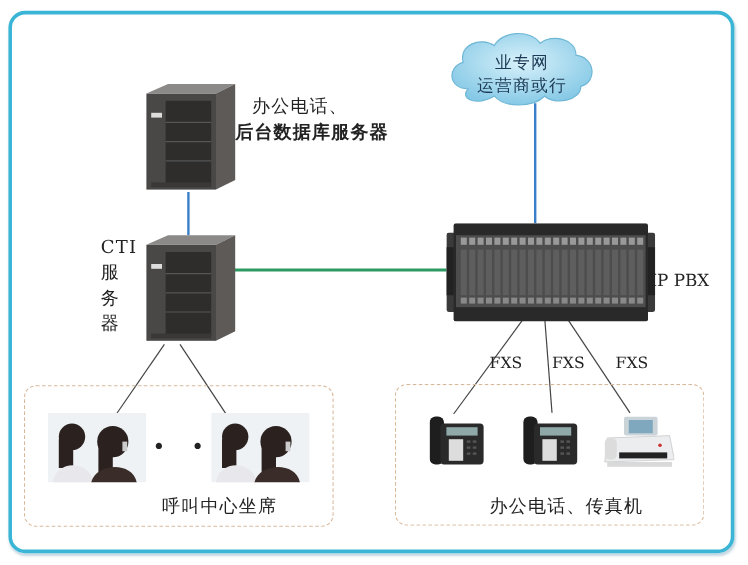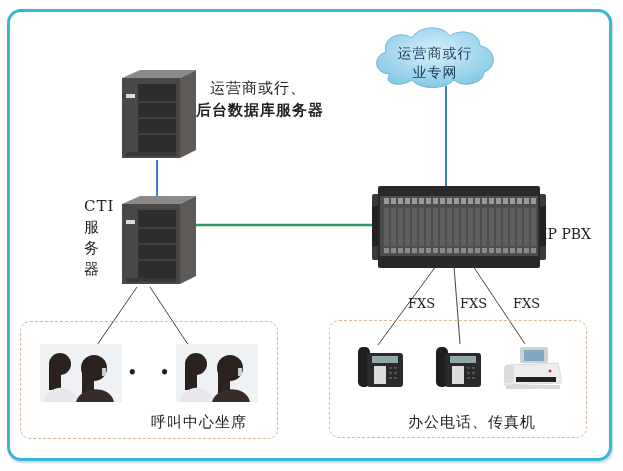--- a/index.html
+++ b/index.html
@@ -36,38 +36,38 @@
 <svg class="abs" style="left:368px;top:22px;" width="134" height="68">
   <defs>
     <radialGradient id="cg" cx="50%" cy="40%" r="60%">
       <stop offset="0%" stop-color="#d8f1fa"></stop>
       <stop offset="100%" stop-color="#86c9e6"></stop>
     </radialGradient>
   </defs>
   <path d="M22,52 C6,52 4,34 18,30 C14,16 32,8 44,16 C50,4 74,2 82,14 C92,6 112,10 112,24 C128,26 130,46 116,50 C116,62 94,66 86,58 C76,68 52,68 44,58 C32,66 14,62 22,52 Z" fill="url(#cg)" stroke="#6fb7d6" stroke-width="1"></path>
 </svg>
 <div class="cloud-text">
+  <div>业专网</div>
   <div>运营商或行</div>
-  <div>业专网</div>
 </div>
 
 <svg class="abs" style="left:118px;top:68px;" width="80" height="94">
   <polygon points="4,10 22,2 78,2 62,10" fill="#8c8a88"></polygon>
   <polygon points="62,10 78,2 78,82 62,90" fill="#5d5a58"></polygon>
   <rect x="4" y="10" width="58" height="80" fill="#4a4846"></rect>
   <rect x="20" y="16" width="38" height="70" fill="#2f2d2c"></rect>
   <g stroke="#555" stroke-width="1">
     <line x1="20" y1="34" x2="58" y2="34"></line>
       <line x1="20" y1="50" x2="58" y2="50"></line>
     <line x1="20" y1="66" x2="58" y2="66"></line>
   </g>
   <rect x="8" y="26" width="9" height="4" fill="#ddd"></rect>
   <rect x="8" y="84" width="50" height="4" fill="#3a3837"></rect>
 </svg>
-<div class="label" style="left:210px;top:78px;">运营商或行、</div>
+<div class="label" style="left:210px;top:78px;">办公电话、</div>
 <div class="label" style="left:196px;top:100px;font-weight:bold;">后台数据库服务器</div>
 
 <svg class="abs" style="left:118px;top:194px;" width="80" height="94">
   <polygon points="4,10 22,2 78,2 62,10" fill="#8c8a88"></polygon>
   <polygon points="62,10 78,2 78,82 62,90" fill="#5d5a58"></polygon>
   <rect x="4" y="10" width="58" height="80" fill="#4a4846"></rect>
   <rect x="20" y="16" width="38" height="70" fill="#2f2d2c"></rect>
   <g stroke="#555" stroke-width="1">
     <line x1="20" y1="34" x2="58" y2="34"></line>
       <line x1="20" y1="50" x2="58" y2="50"></line>
@@ -179,21 +179,21 @@
 <svg class="abs" style="left:176px;top:344px;" width="82" height="58">
   <rect width="82" height="58" fill="#eef2f5"></rect>
   <circle cx="20" cy="20" r="11" fill="#2b2220"></circle>
     <rect x="9" y="22" width="12" height="24" fill="#2b2220"></rect>
   <path d="M4,58 C6,40 34,38 38,58 Z" fill="#e8e8ec"></path>
   <circle cx="54" cy="24" r="13" fill="#2b2220"></circle>
     <rect x="42" y="26" width="12" height="30" fill="#2b2220"></rect>
   <path d="M36,58 C40,42 70,40 74,58 Z" fill="#3a2c28"></path>
   <rect x="62" y="24" width="4" height="8" fill="#ccc"></rect>
 </svg>
-<div class="label" style="left:115px;top:412px;padding-left:36px;">呼叫中心坐席</div>
+<div class="label" style="left:99px;top:412px;padding-left:36px;">呼叫中心坐席</div>
 
 <div class="dashbox" style="left:329px;top:320px;width:258px;height:118px;"></div>
 <svg class="abs" style="left:358px;top:345px;" width="46" height="44">
   <rect x="0" y="2" width="12" height="40" rx="5" fill="#1e1e1e"></rect>
   <rect x="9" y="8" width="36" height="34" rx="3" fill="#2a2a2a"></rect>
   <rect x="14" y="11" width="26" height="7" fill="#8fa9a8"></rect>
   <rect x="16" y="21" width="12" height="18" fill="#ddd"></rect>
   <g fill="#555">
       <rect x="31" y="22" width="3" height="2"></rect>
       <rect x="36" y="22" width="3" height="2"></rect>

